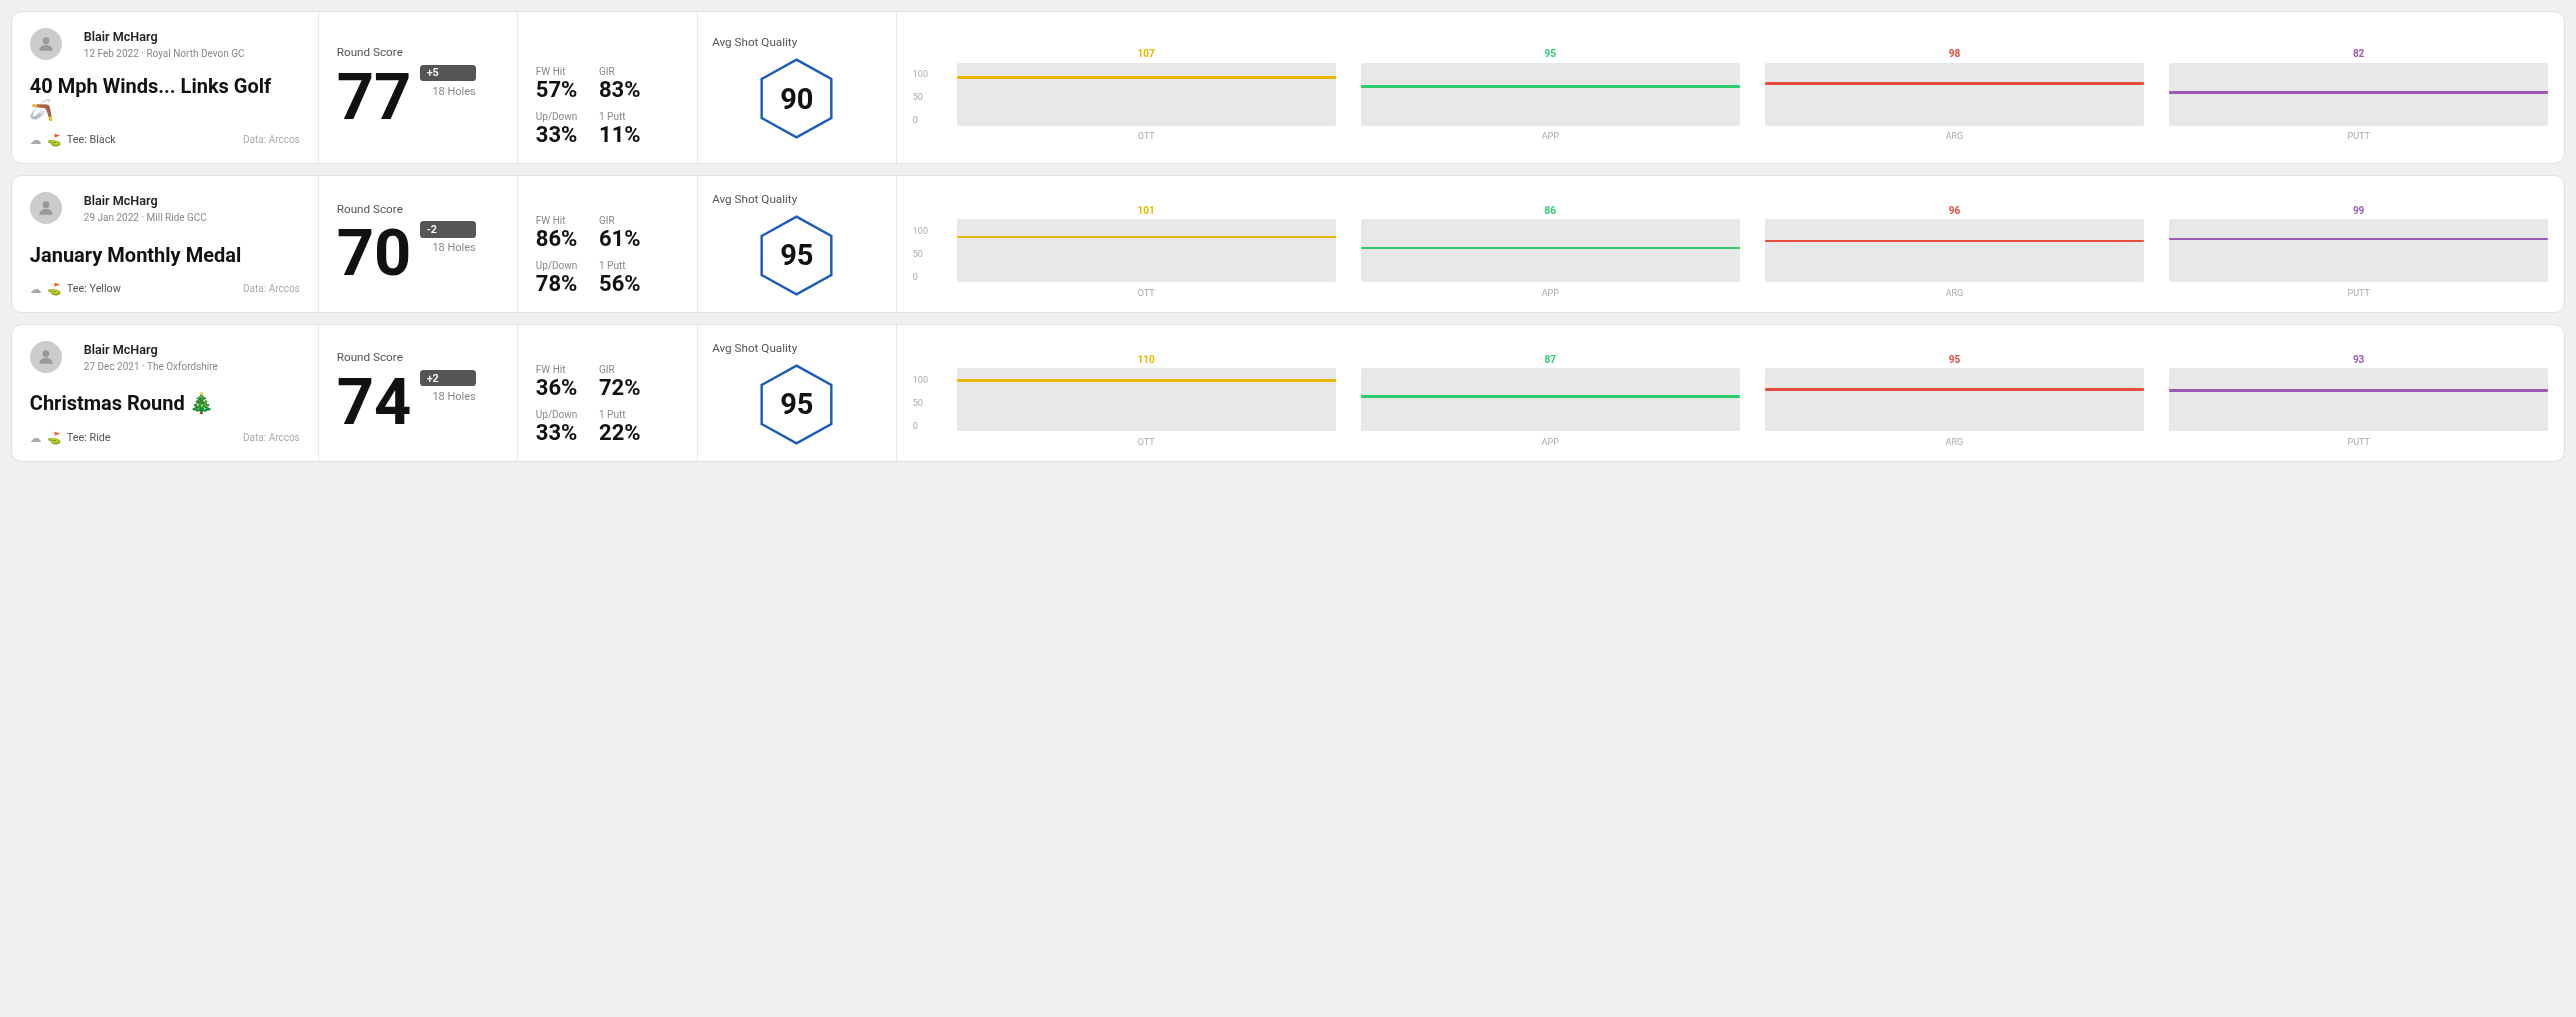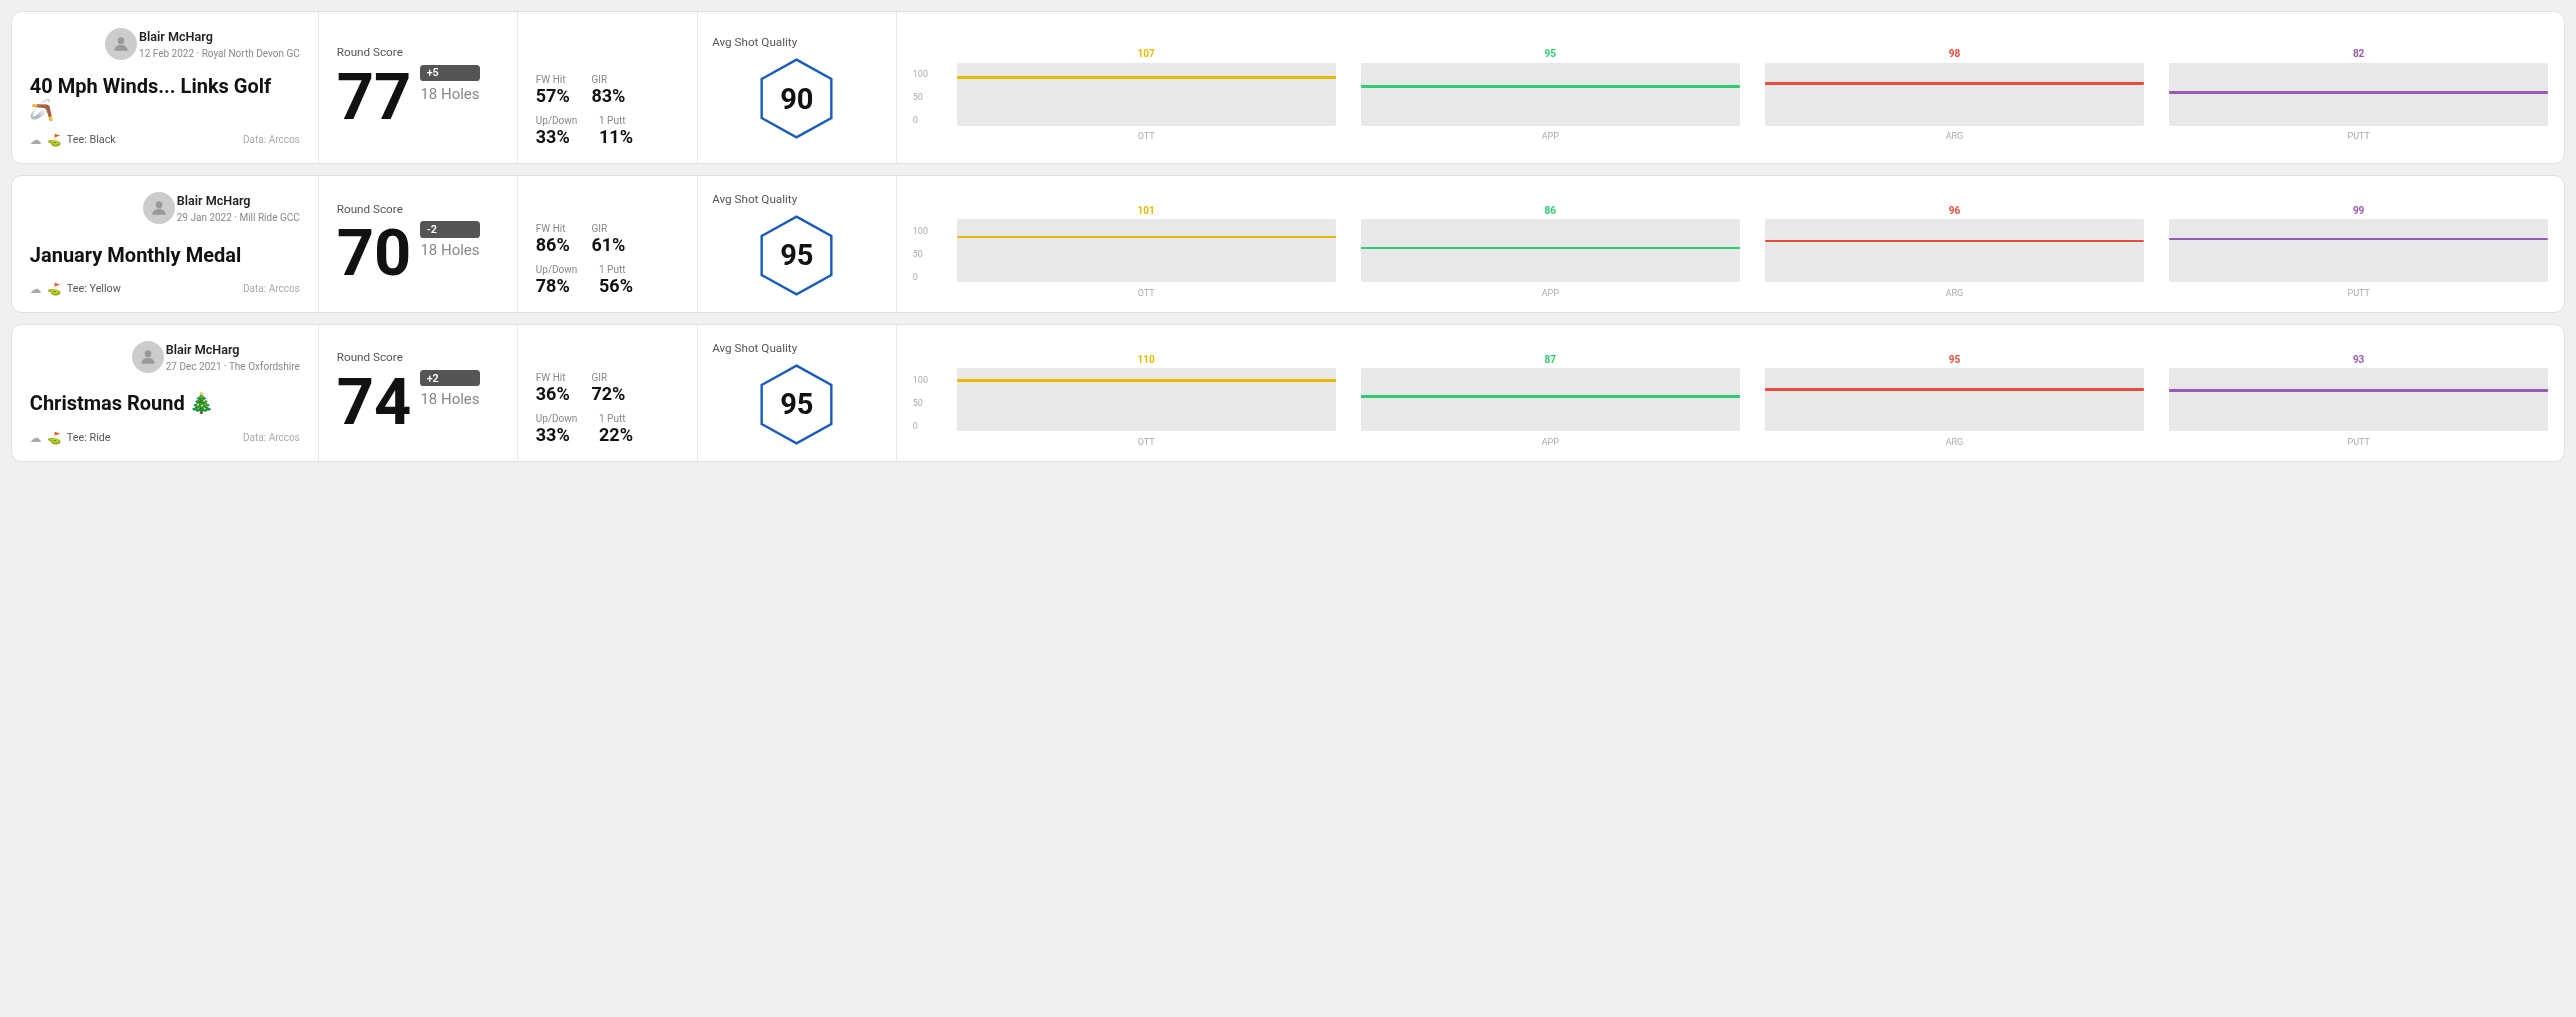--- a/index.html
+++ b/index.html
@@ -23,23 +23,22 @@
       min-width: 307px;
       padding: 16px 18px;
       border-right: 0.9px solid #e8e8e8;
       display: flex;
       flex-direction: column;
       justify-content: space-between;
     }
     .player-info {
       display: flex;
       align-items: center;
-      gap: 2px;
+      gap: 22px;
       margin-bottom: 7.2px;
-      justify-content: flex-end;
     }
     .avatar {
       width: 32px;
       height: 32px;
       border-radius: 50%;
       background: #ccc;
       display: flex;
       align-items: center;
       justify-content: center;
       color: #888;
@@ -113,22 +112,23 @@
     .score-badge {
       background: #555;
       color: #fff;
       border-radius: 3.6px;
       padding: 1.8px 6.3px;
       font-size: 10.8px;
       font-weight: 600;
       display: inline-block;
     }
     .score-holes {
-      font-size: 15px;
+      font-size: 11px;
       color: #888;
+      margin-left: 12px;
     }
     .card-stats {
       width: 180px;
       min-width: 180px;
       padding: 16px 18px;
       border-right: 0.9px solid #e8e8e8;
       display: flex;
       flex-direction: column;
       justify-content: flex-end;
       gap: 9px;
@@ -136,21 +136,21 @@
     .stats-row {
       display: flex;
       gap: 21.7px;
     }
     .stat-item {}
     .stat-label {
       font-size: 10px;
       color: #888;
     }
     .stat-value {
-      font-size: 18px;
+      font-size: 22px;
       font-weight: 700;
       color: #111;
     }
     .card-quality {
       width: 199px;
       min-width: 199px;
       padding: 16px 14.4px;
       border-right: 0.9px solid #e8e8e8;
       display: flex;
       flex-direction: column;

